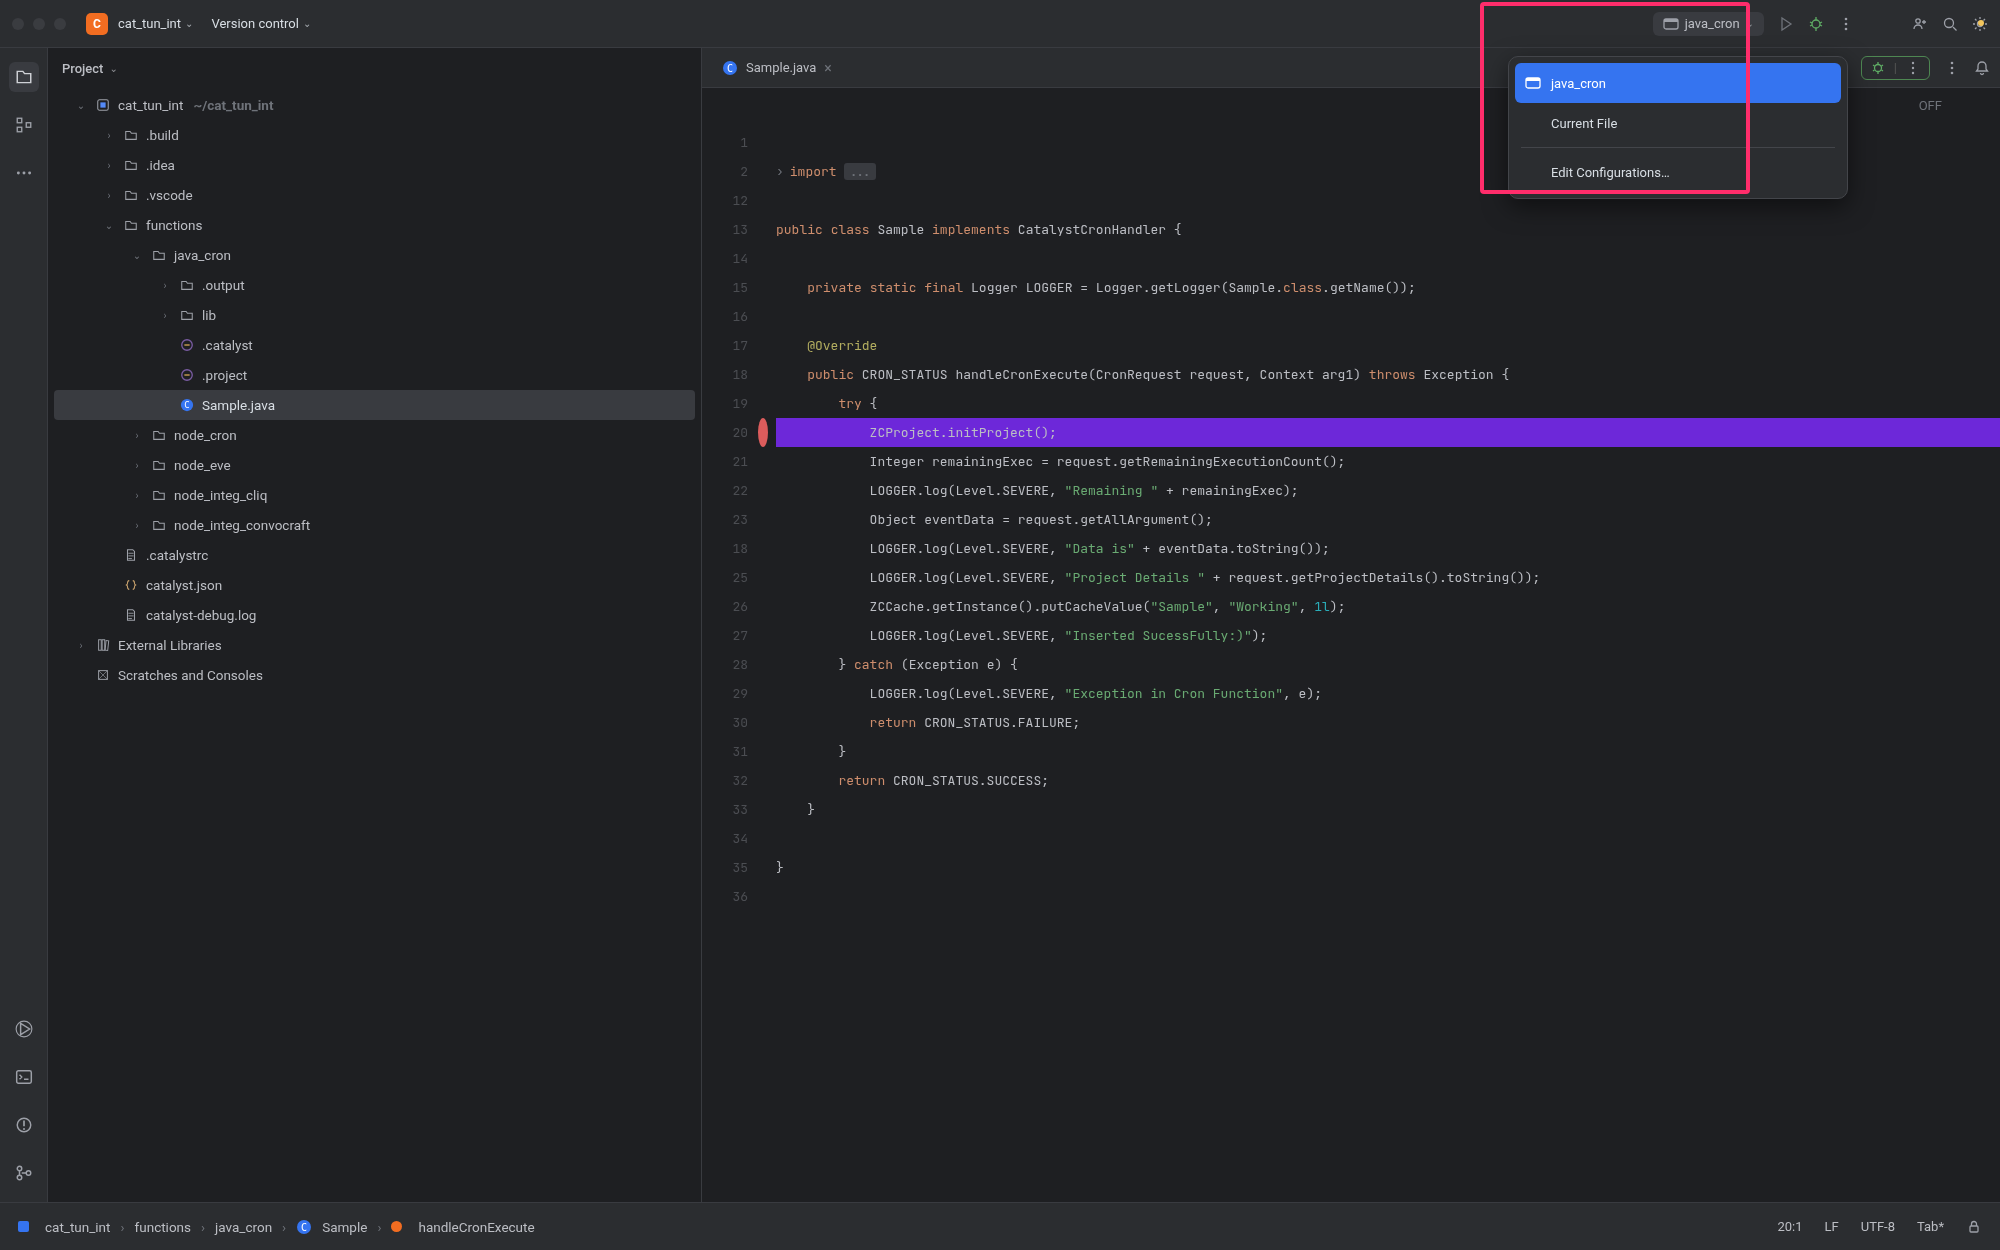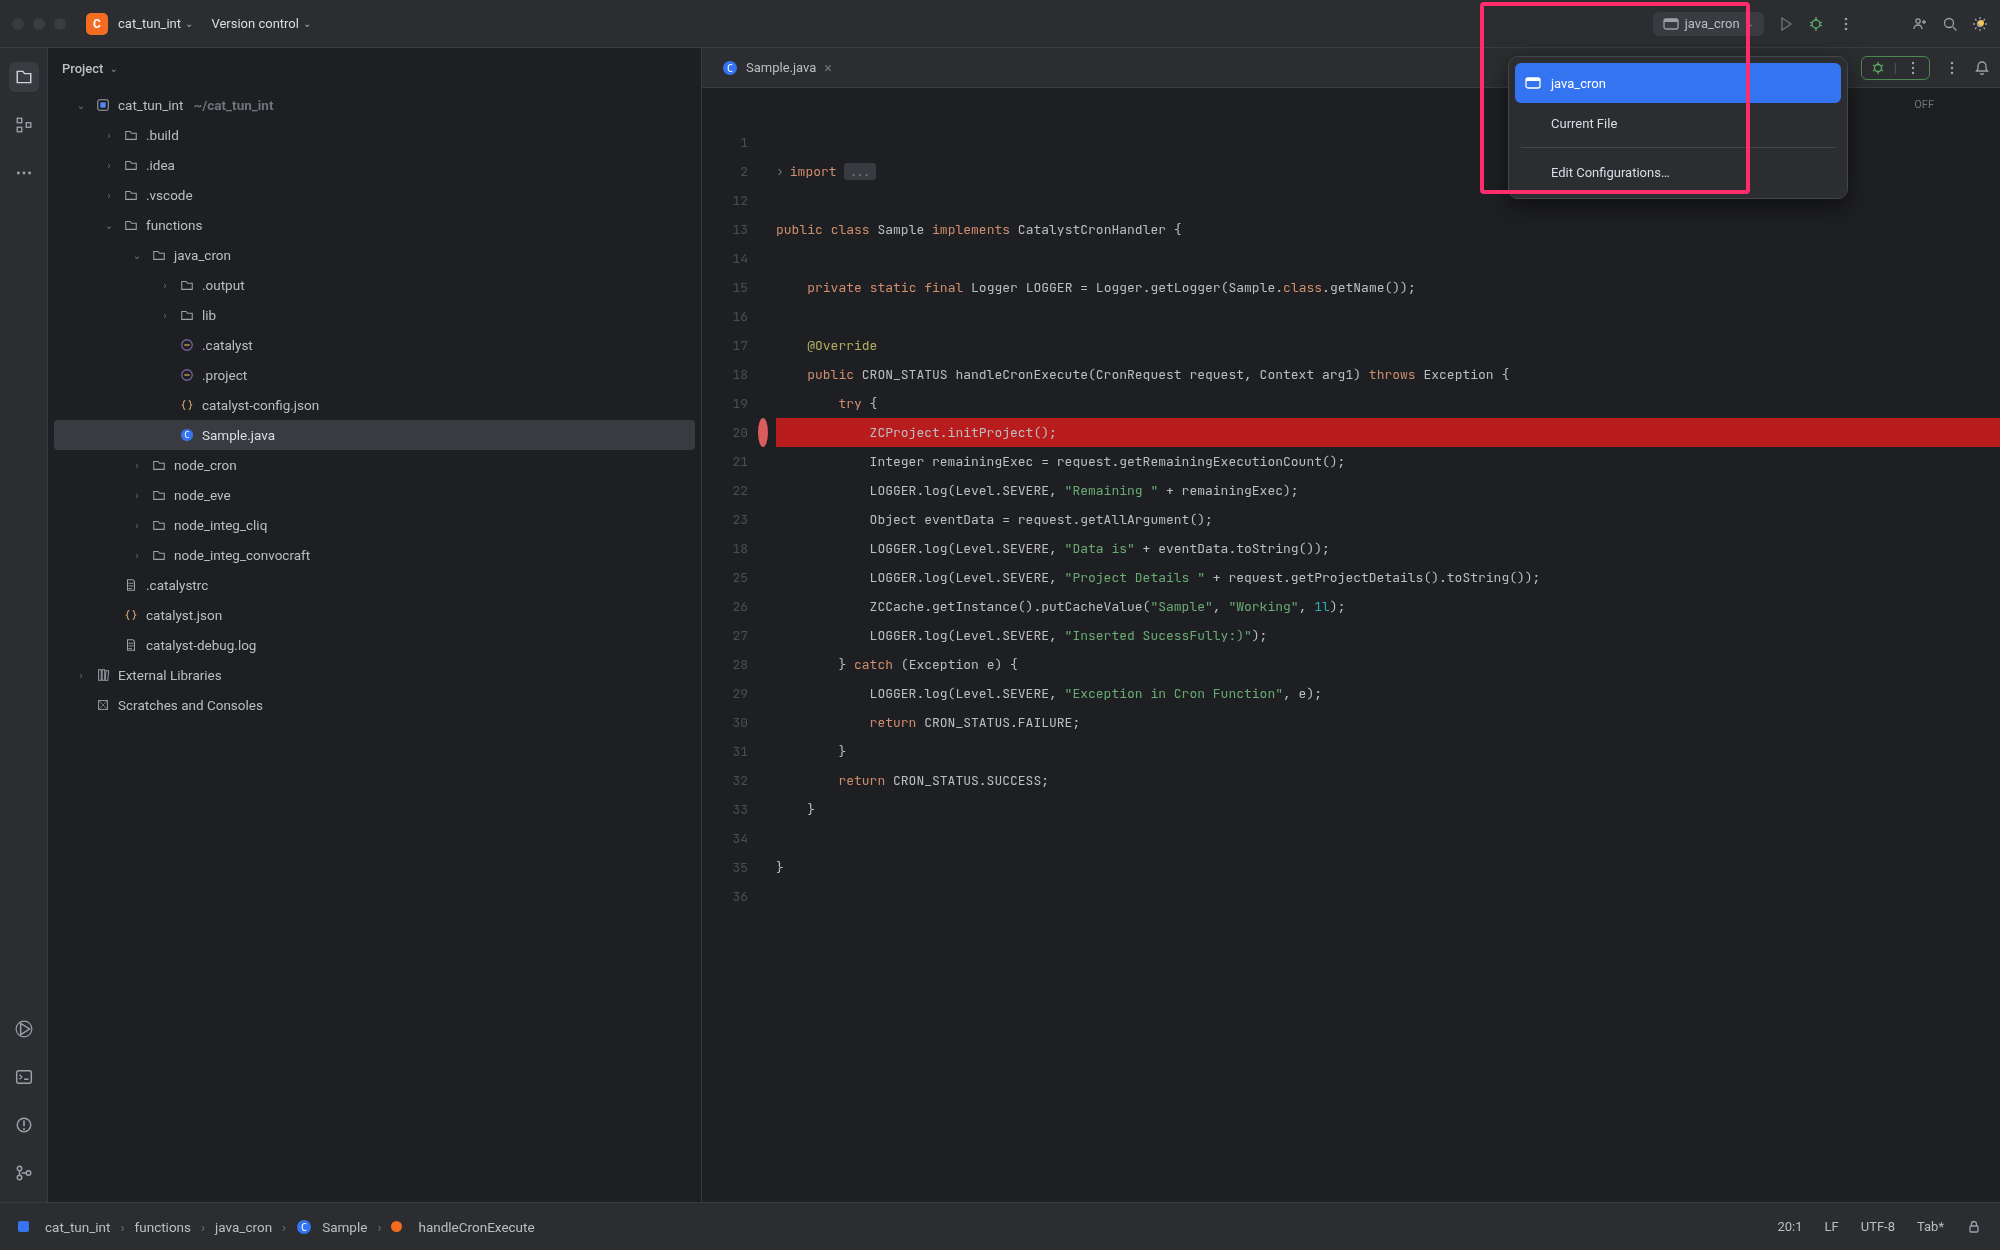--- a/index.html
+++ b/index.html
@@ -108,29 +108,29 @@
     padding: 0 10px; gap: 10px;
     border-bottom: 1px solid var(--border);
   }
   .tab { display:flex; align-items:center; gap:8px; padding: 6px 10px; border-radius: 6px 6px 0 0;}
   .tab .close { color: var(--text-dim); font-size: 14px;}
   .tabs-right { margin-left: auto; display:flex; align-items:center; gap:14px;}
   .run-pill {
     display:flex; align-items:center; gap:8px; border:1px solid #4e8752;
     border-radius: 6px; padding: 3px 8px;
   }
-  .off-label { color: var(--text-dim); font-size: 11px; margin-right: 18px;}
+  .off-label { color: var(--text-dim); font-size: 13px; margin-right: 10px;}
 
   .code-wrap { flex:1; display:flex; overflow:hidden; background: var(--bg-editor); font-family: "JetBrains Mono", Menlo, Consolas, monospace; font-size: 13px;}
   .gutter { width: 54px; text-align:right; color:#4b4d52; padding: 8px 8px 0 0; user-select:none;}
   .bpoint-col { width: 14px; padding-top:8px;}
   .bpoint { width:10px; height:10px; border-radius:50%; background:#db5c5c; margin:0 auto;}
   .code { flex:1; padding: 8px 0 0 6px; white-space: pre; line-height: 29px;}
   .gutter div, .bpoint-col div { height:29px; line-height:29px;}
-  .bp-line { background: #b91c1c; }
+  .bp-line { background: #6d28d9; }
   .hl-row { display:block; }
 
   
   .kw { color: #cf8e6d; }
   .str { color: #6aab73; }
   .num { color: #2aacb8; }
   .ann { color: #b3ae60; }
   .fold { background:#393b40; border-radius:3px; padding:0 4px; color: var(--text-dim);}
   .twisty-g::before { content:"›"; color: var(--text-dim); margin-right:6px; }
 
@@ -387,29 +387,20 @@
       </div>
       <div class="tree-row" style="--indent: 104px;">
         <span class="twisty"></span>
         <span class="ficon">
           <svg width="14" height="14" viewBox="0 0 16 16">
             <circle cx="8" cy="8" r="6" fill="none" stroke="#7a5ca3" stroke-width="1.5"></circle>
             <path d="M5 8h6" stroke="#d8a657" stroke-width="1.5"></path>
           </svg>
         </span>
         <span>.project</span>
-      </div>
-      <div class="tree-row" style="--indent: 104px;">
-        <span class="twisty"></span>
-        <span class="ficon">
-          <svg width="14" height="14" viewBox="0 0 16 16">
-            <path d="M6 3c-2 0-2 2-2 3s0 2-2 2c2 0 2 1 2 2s0 3 2 3M10 3c2 0 2 2 2 3s0 2 2 2c-2 0-2 1-2 2s0 3-2 3" fill="none" stroke="#c9a26d" stroke-width="1.2"></path>
-          </svg>
-        </span>
-        <span>catalyst-config.json</span>
       </div>
       <div class="tree-row selected" style="--indent: 104px;">
         <span class="twisty"></span>
         <span class="ficon">
           <svg width="14" height="14" viewBox="0 0 16 16">
             <circle cx="8" cy="8" r="7" fill="#3574f0"></circle>
             <text x="8" y="11.5" text-anchor="middle" font-size="10" fill="#fff" font-family="monospace">C</text>
           </svg>
         </span>
         <span>Sample.java</span>

